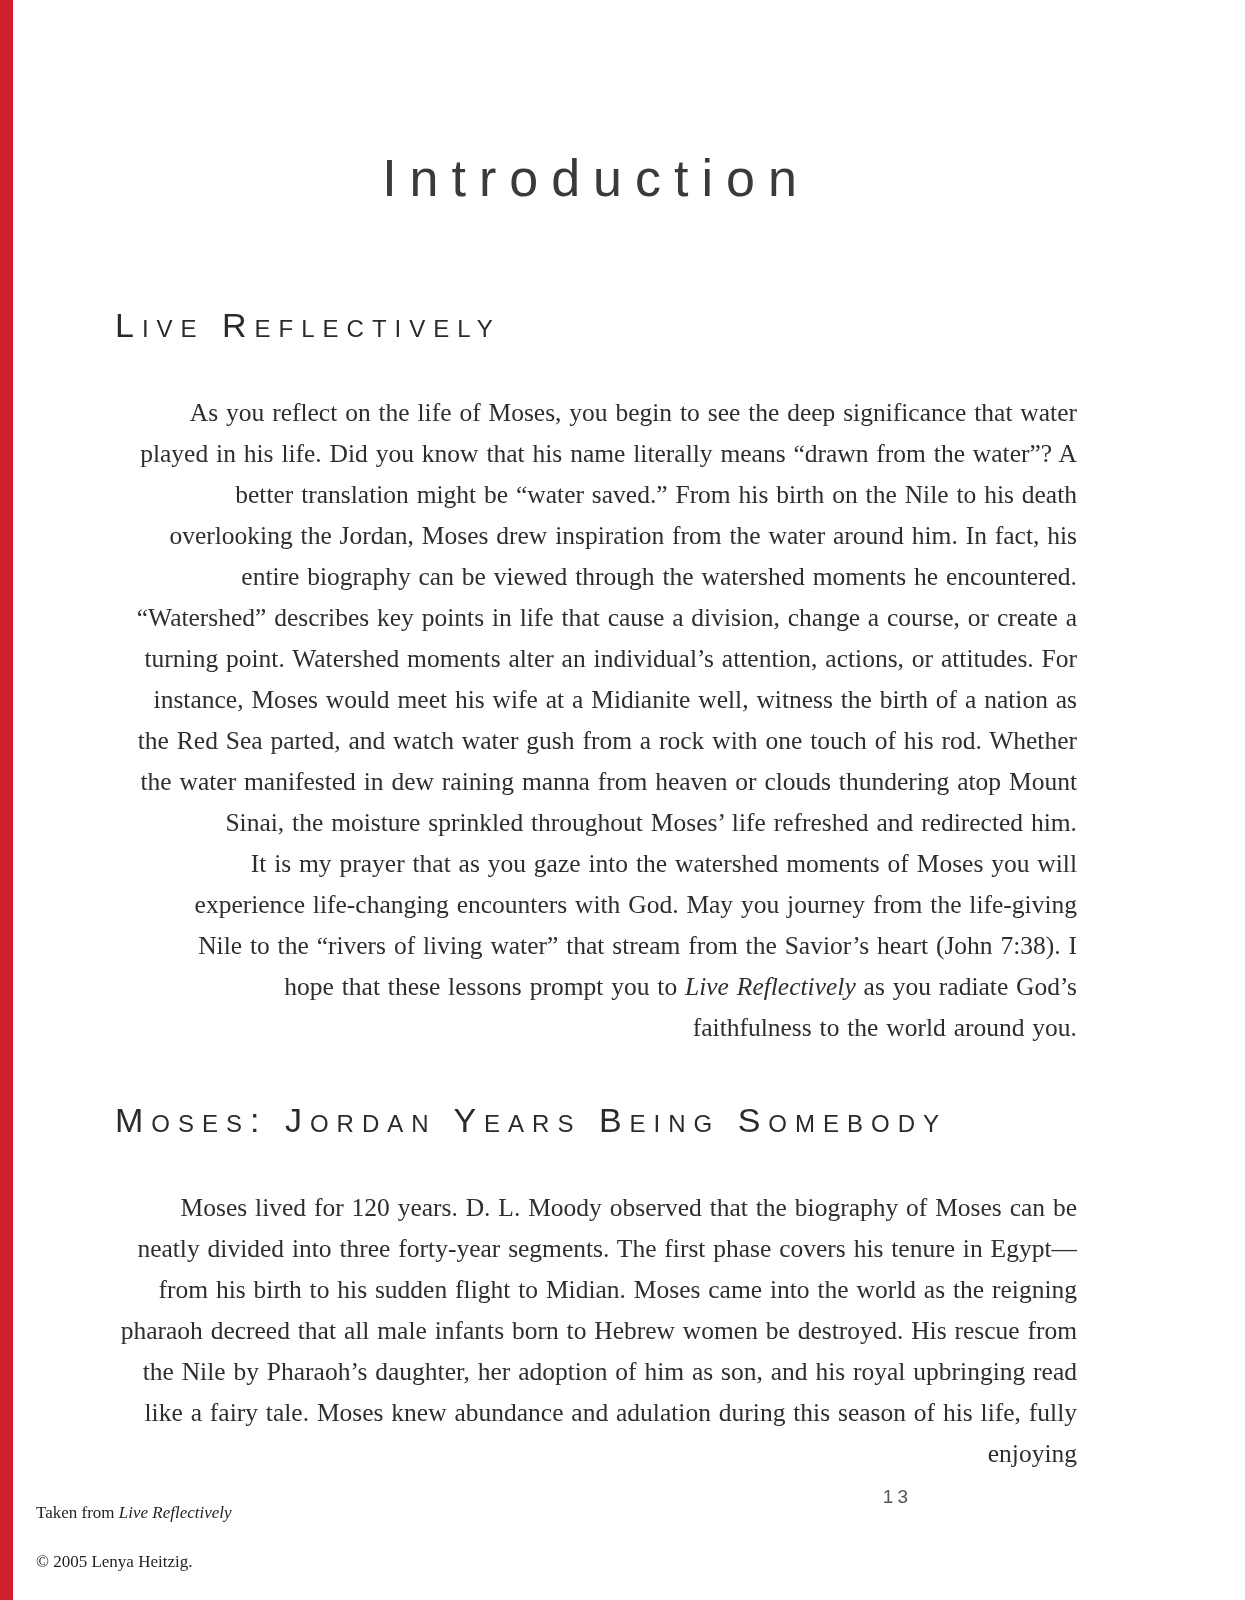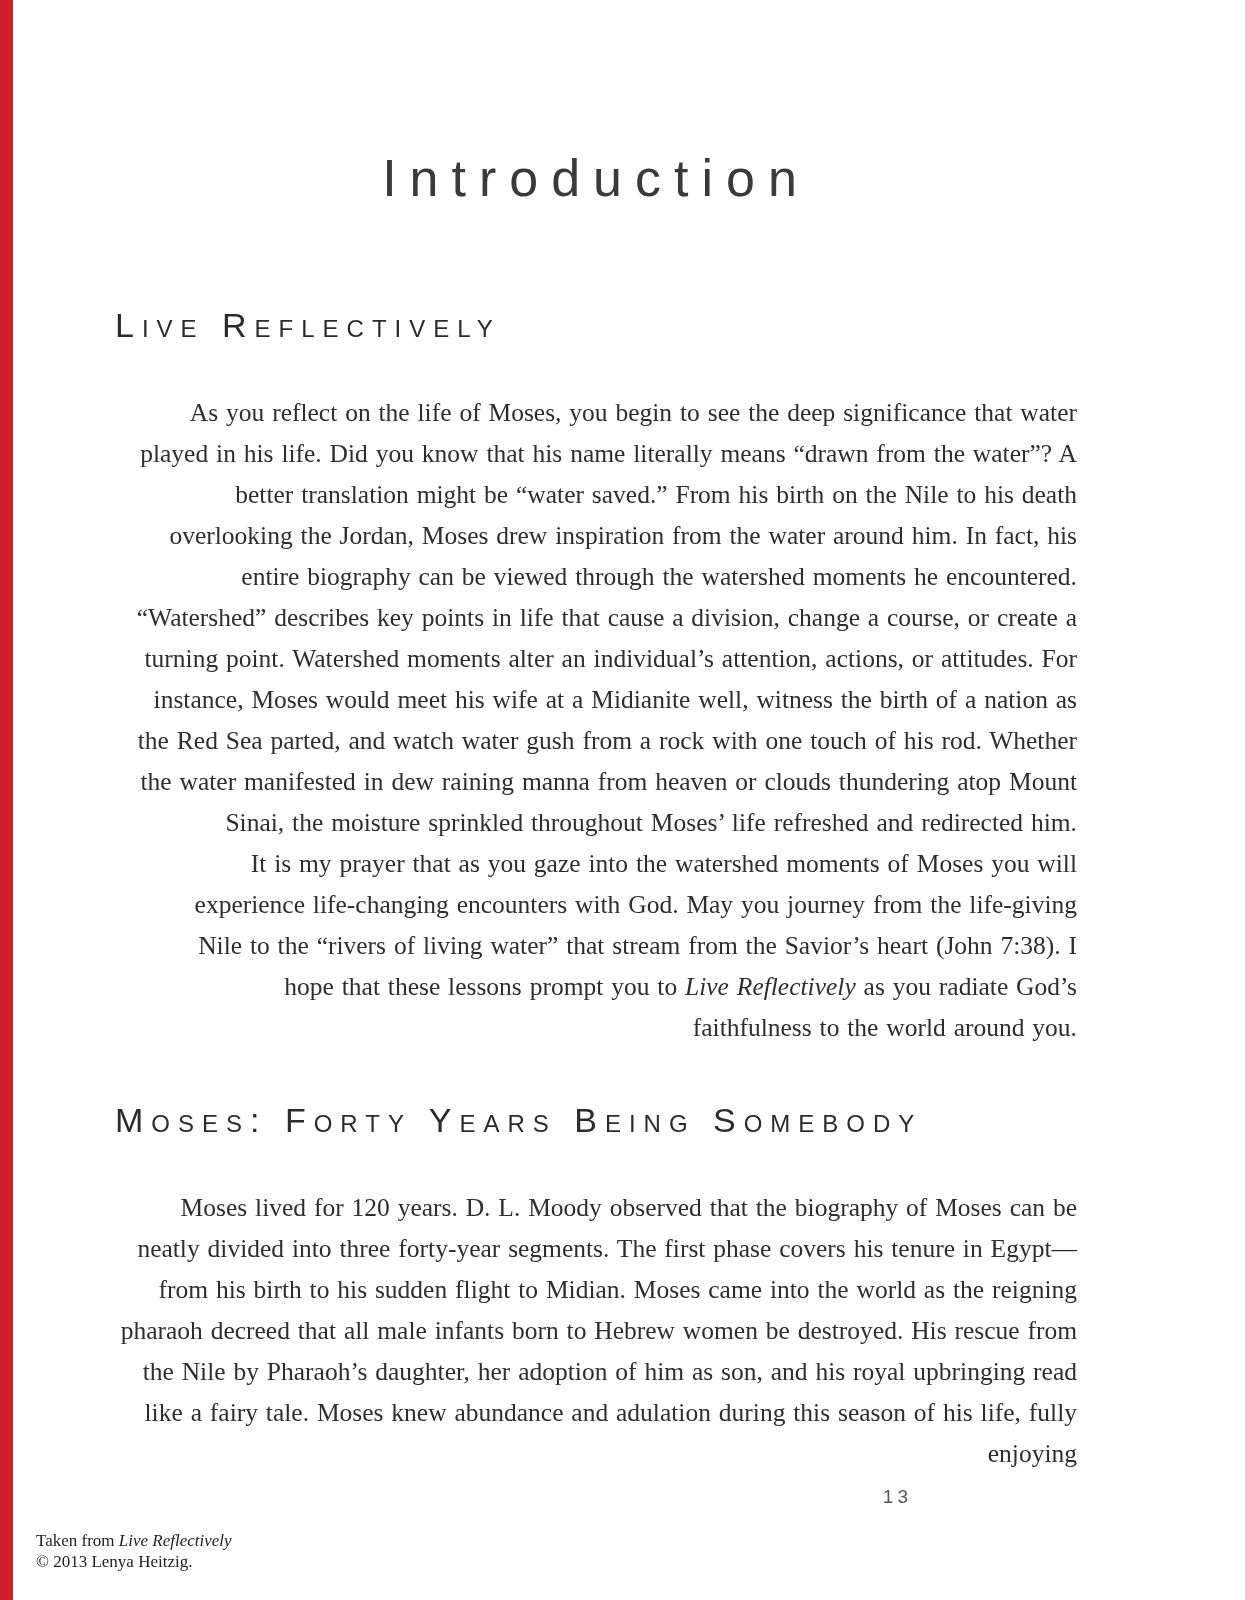--- a/index.html
+++ b/index.html
@@ -64,21 +64,21 @@
   .body-block p.indent { text-indent: 40px; margin-left: 43px; }
   .it { font-style: italic; }
   .footer {
     position: absolute;
     left: 36px;
     bottom: 28px;
     font-size: 17px;
     line-height: 21px;
     color: #1f1f1f;
   }
-  .footer div { white-space: nowrap; }
+  .footer div { white-space: nowrap; margin-top: 28px; }
   .page-number {
     position: absolute;
     right: 172px;
     bottom: 92px;
     font-family: "Liberation Sans", sans-serif;
     font-weight: normal;
     font-size: 19px;
     letter-spacing: 4px;
     color: #555555;
   }
@@ -96,28 +96,28 @@
 
     <section>
       <h2 class="heading heading-1">Live Reflectively</h2>
       <div class="body-block">
         <p>As you reflect on the life of Moses, you begin to see the deep significance that water played in his life. Did you know that his name literally means “drawn from the water”? A better translation might be “water saved.” From his birth on the Nile to his death overlooking the Jordan, Moses drew inspiration from the water around him. In fact, his entire biography can be viewed through the watershed moments he encountered. “Watershed” describes key points in life that cause a division, change a course, or create a turning point. Watershed moments alter an individual’s attention, actions, or attitudes. For instance, Moses would meet his wife at a Midianite well, witness the birth of a nation as the Red Sea parted, and watch water gush from a rock with one touch of his rod. Whether the water manifested in dew raining manna from heaven or clouds thundering atop Mount Sinai, the moisture sprinkled throughout Moses’ life refreshed and redirected him.</p>
         <p class="indent"><span>It is my prayer that as you gaze into the watershed moments of Moses you will experience life-changing encounters with God. May you journey from the life-giving Nile to the “rivers of living water” that stream from the Savior’s heart (John 7:38). I hope that these lessons prompt you to </span><span class="it">Live Reflectively</span><span> as you radiate God’s faithfulness to the world around you.</span></p>
       </div>
     </section>
 
     <section>
-      <h2 class="heading heading-2">Moses: Forty Years Being Somebody</h2>
+      <h2 class="heading heading-2">Moses: Jordan Years Being Somebody</h2>
       <div class="body-block">
         <p>Moses lived for 120 years. D. L. Moody observed that the biography of Moses can be neatly divided into three forty-year segments. The first phase covers his tenure in Egypt—from his birth to his sudden flight to Midian. Moses came into the world as the reigning pharaoh decreed that all male infants born to Hebrew women be destroyed. His rescue from the Nile by Pharaoh’s daughter, her adoption of him as son, and his royal upbringing read like a fairy tale. Moses knew abundance and adulation during this season of his life, fully enjoying</p>
       </div>
     </section>
 
   </div>
 
   <div class="footer">
     <div><span>Taken from </span><span class="it">Live Reflectively</span></div>
-    <div>© 2013 Lenya Heitzig.</div>
+    <div>© 2005 Lenya Heitzig.</div>
   </div>
 
   <div class="page-number">13</div>
 
 </div>
 
 </body></html>

